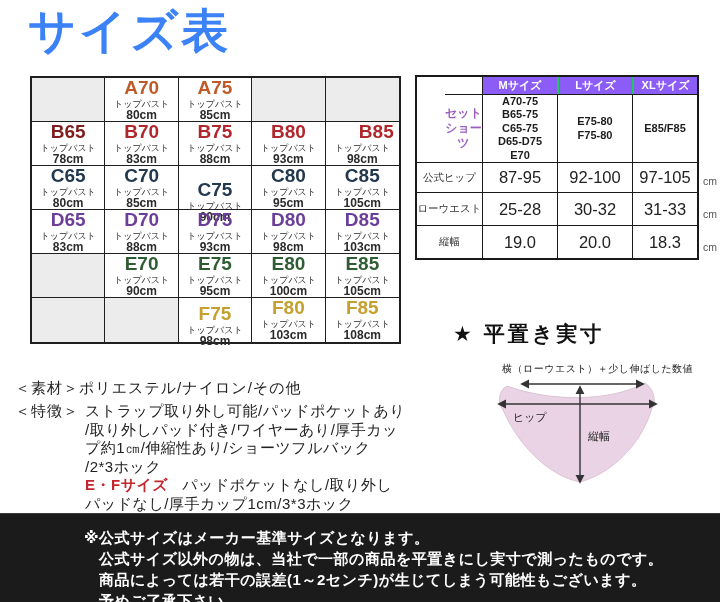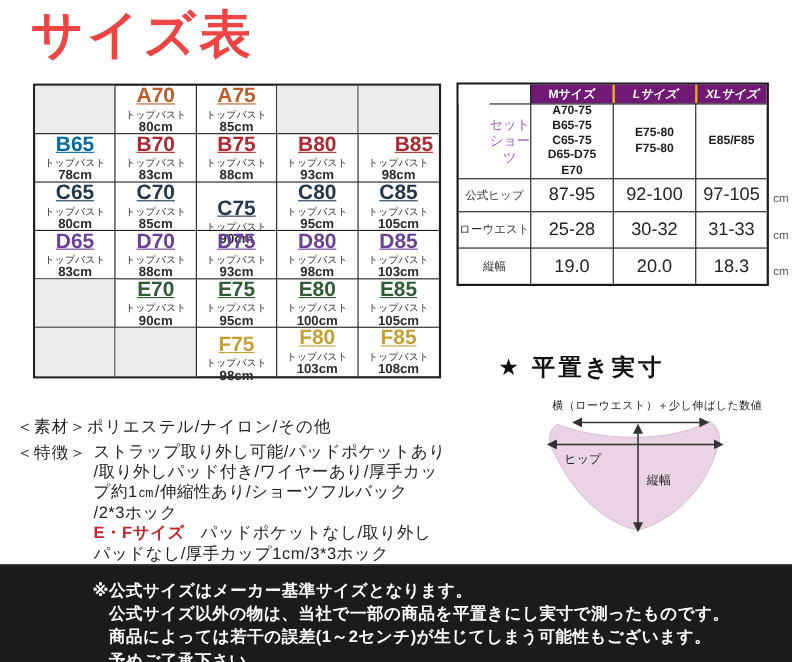--- a/index.html
+++ b/index.html
@@ -1,46 +1,46 @@
 <!DOCTYPE html>
 <html><head>
 <meta charset="utf-8">
 <style>
   * { margin:0; padding:0; box-sizing:border-box; }
   body { background:#fff; font-family:"Liberation Sans","DejaVu Sans",sans-serif; }
   .canvas { position:relative; width:720px; height:602px; background:#fff; overflow:hidden; }
 
-  .title { position:absolute; left:28px; top:0px; font-size:47px; font-weight:800; color:#ef4444; letter-spacing:3px; }
+  .title { position:absolute; left:28px; top:0px; font-size:47px; font-weight:800; color:#3b82f6; letter-spacing:3px; }
 
   
   .size-grid { position:absolute; left:30px; top:76px; width:371px;
     display:grid; grid-template-columns:repeat(5,1fr); grid-auto-rows:44px;
     border:2px solid #1f1f1f; background:#fff; }
   .g-cell { border-right:1px solid #1f1f1f; border-bottom:1px solid #1f1f1f;
     display:flex; flex-direction:column; align-items:center; justify-content:center; }
   .g-cell:nth-child(5n){ border-right:none; }
   .g-cell:nth-child(n+26){ border-bottom:none; }
   .g-cell.empty { background:#ececec; }
-  .sz { font-size:19px; font-weight:bold; line-height:20px;text-decoration:underline; }
+  .sz { font-size:19px; font-weight:bold; line-height:20px; }
   .bl { font-size:9px; line-height:10px; color:#2b2b2b; margin-top:1px; }
   .bv { font-size:12px; font-weight:bold; line-height:13px; color:#2b2b2b; }
 
   
   .spec-wrap { position:absolute; left:415px; top:75px; width:315px; }
   .spec-grid { display:grid; grid-template-columns:65px 75px 75px 65px;
     grid-template-rows:17px 68px 30px 33px 33px; border:2px solid #1a1a1a; width:284px; background:#fff; }
   .sp { border-left:1px solid #1a1a1a; border-top:1px solid #1a1a1a;
     display:flex; align-items:center; justify-content:center; text-align:center; }
   .sp.r1 { border-top:none; }
   .sp.c1 { border-left:none; }
-  .sp.head { background:#701a75; color:#fff; font-size:11px; font-weight:bold; }
-  .sp.head.mid { border-left:2px solid #eab308;font-style:italic; }
+  .sp.head { background:#8b5cf6; color:#fff; font-size:11px; font-weight:bold; }
+  .sp.head.mid { border-left:2px solid #22c55e; }
   .sp.corner { background:#fff; }
   .rl { font-size:10.5px; color:#333; }
-  .shorts-label { font-size:12px; font-weight:normal; white-space:pre-line; line-height:15px;margin-left:28px; }
+  .shorts-label { font-size:12px; font-weight:bold; white-space:pre-line; line-height:15px;margin-left:28px; }
   .val.shorts { font-size:11px; font-weight:600; color:#1c1c1c; white-space:pre-line; line-height:13.5px; }
   .val.mv { font-size:16.5px; font-weight:500; color:#222; }
   .unit { position:absolute; left:288px; font-size:10.5px; color:#555; }
 
   
   .flat-heading { position:absolute; left:453px; top:320px; font-size:21px; font-weight:600; color:#111; letter-spacing:3px; }
   .flat-top-label { position:absolute; left:502px; top:362px; font-size:10px; color:#222; letter-spacing:0.5px; }
   .panty-svg { position:absolute; left:495px; top:376px; }
   .panty-svg text { font-size:11px; fill:#222; font-family:"Liberation Sans","DejaVu Sans",sans-serif; }
 
@@ -73,21 +73,21 @@
         <div class="bv">80cm</div>
       </div>
       <div class="g-cell">
         <div class="sz" style="color: rgb(191, 91, 40);">A75</div>
         <div class="bl">トップバスト</div>
         <div class="bv">85cm</div>
       </div>
       <div class="g-cell empty"></div>
       <div class="g-cell empty"></div>
       <div class="g-cell">
-        <div class="sz" style="color: #0369a1;">B65</div>
+        <div class="sz" style="color: #7f1d1d;">B65</div>
         <div class="bl">トップバスト</div>
         <div class="bv">78cm</div>
       </div>
       <div class="g-cell">
         <div class="sz" style="color: rgb(177, 39, 46);">B70</div>
         <div class="bl">トップバスト</div>
         <div class="bv">83cm</div>
       </div>
       <div class="g-cell">
         <div class="sz" style="color: rgb(177, 39, 46);">B75</div>

